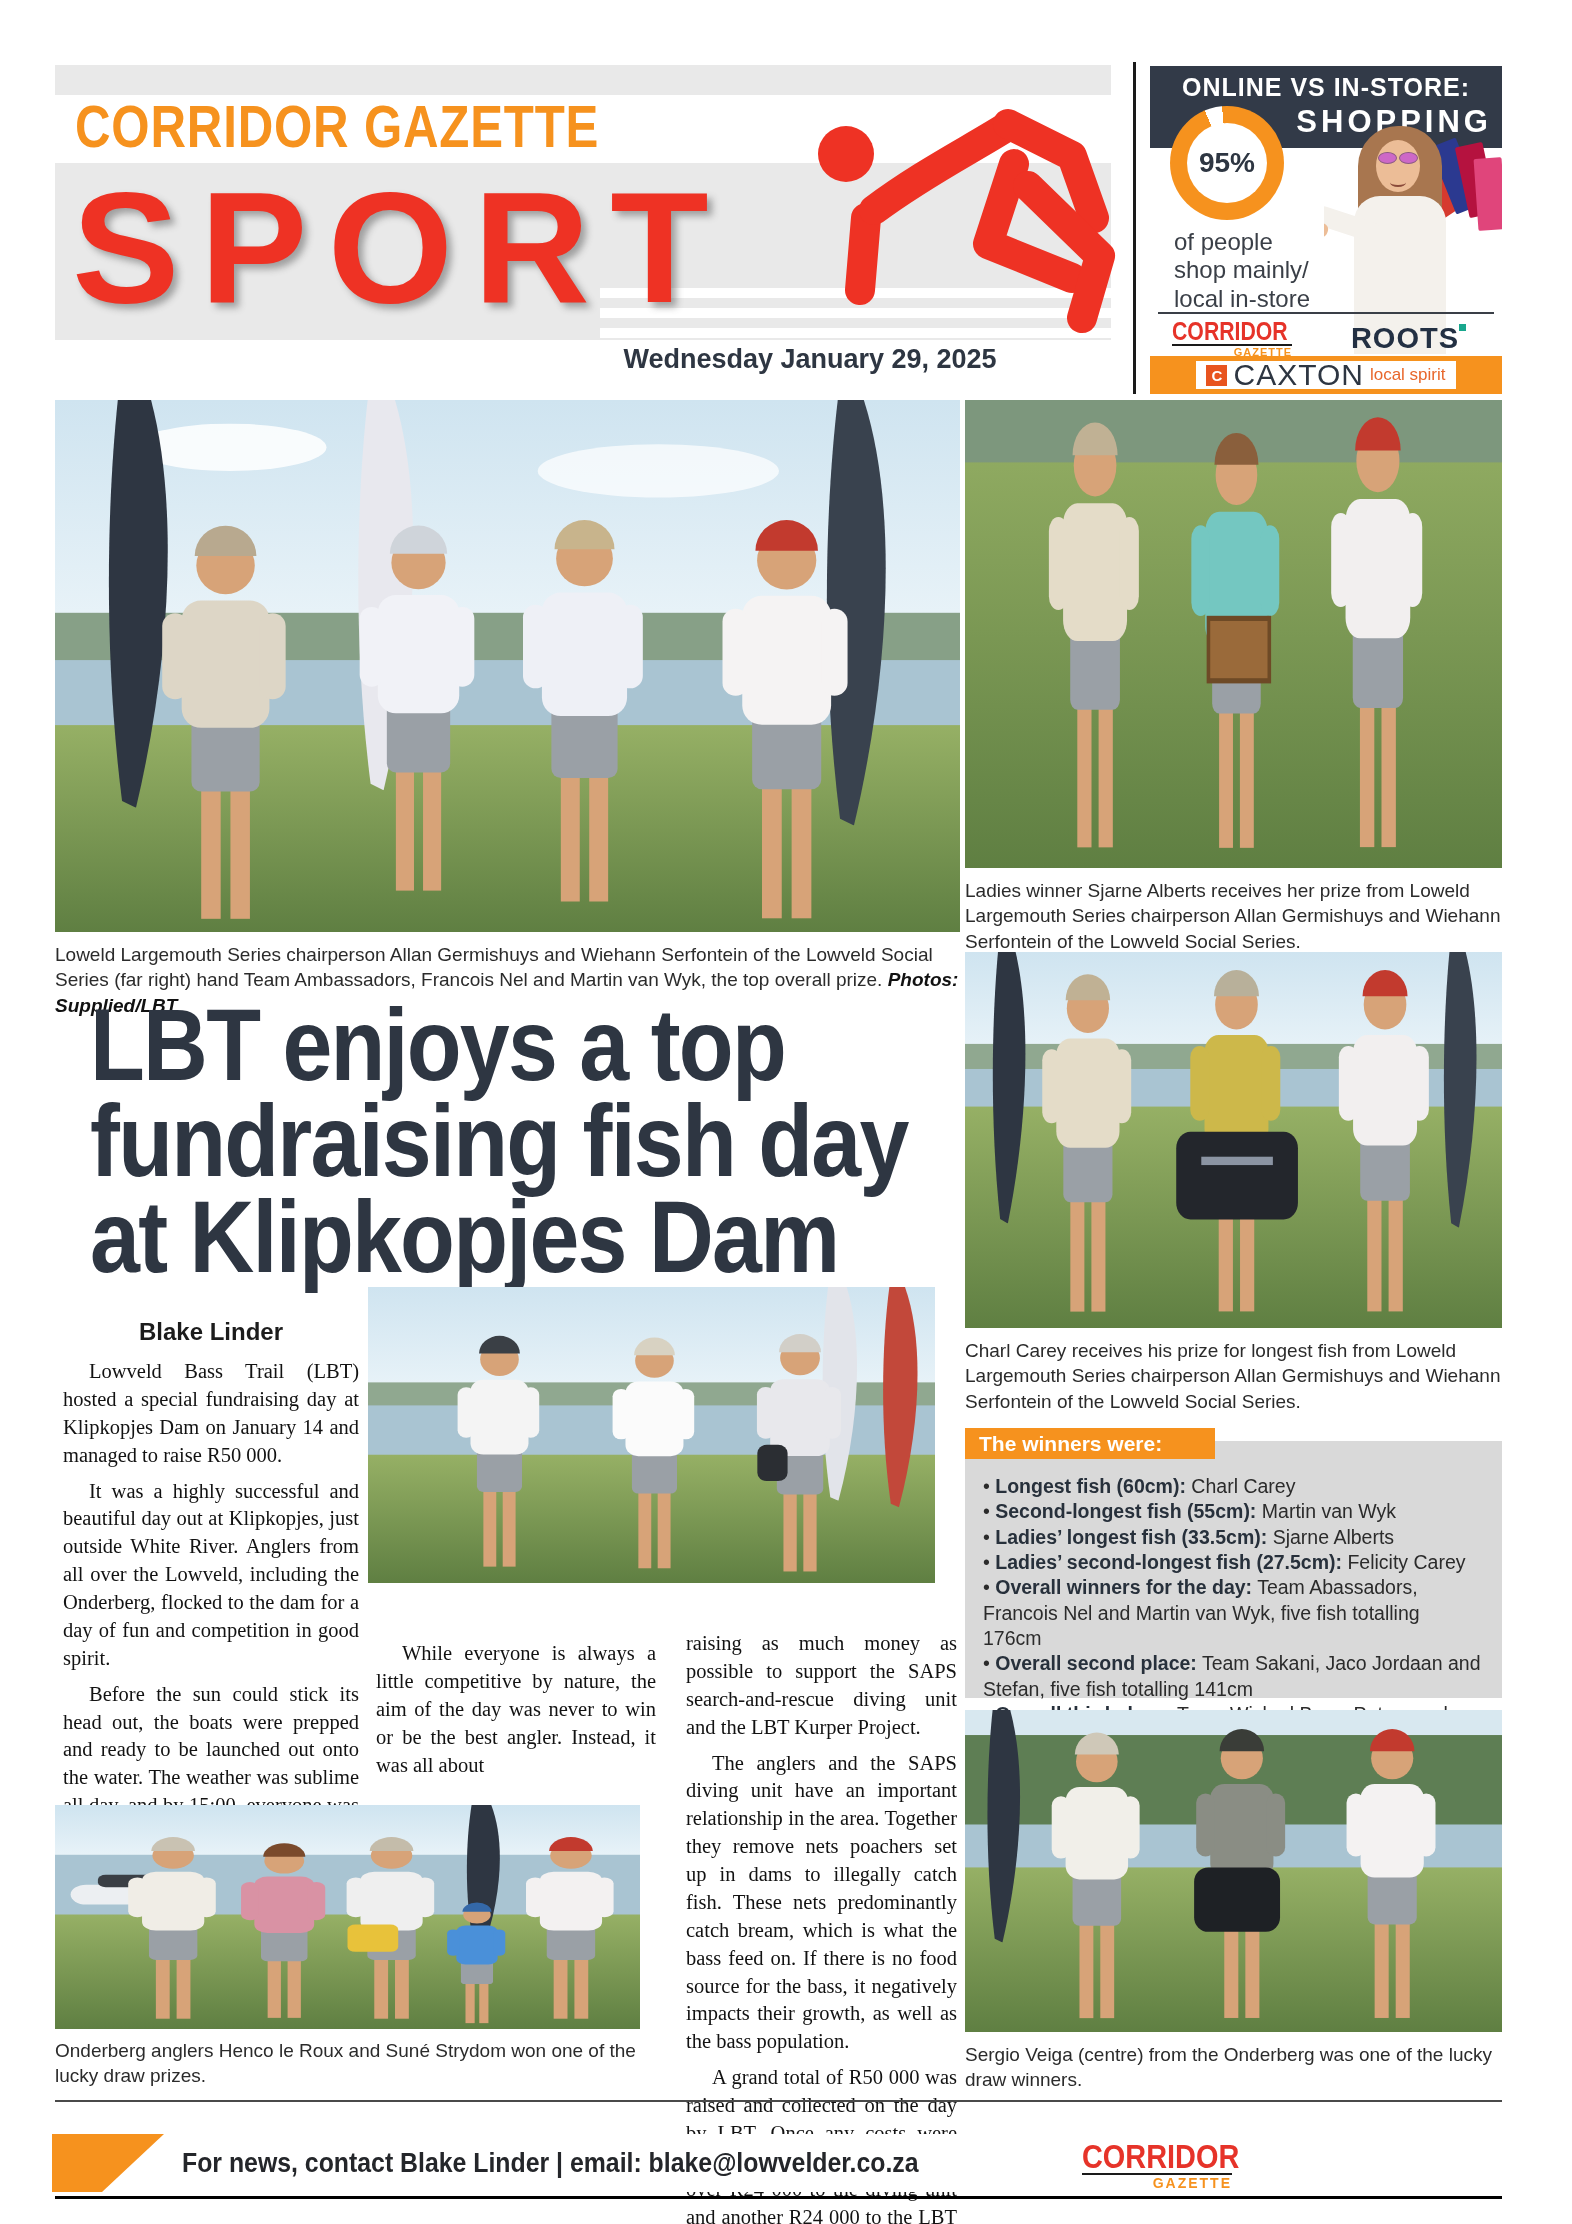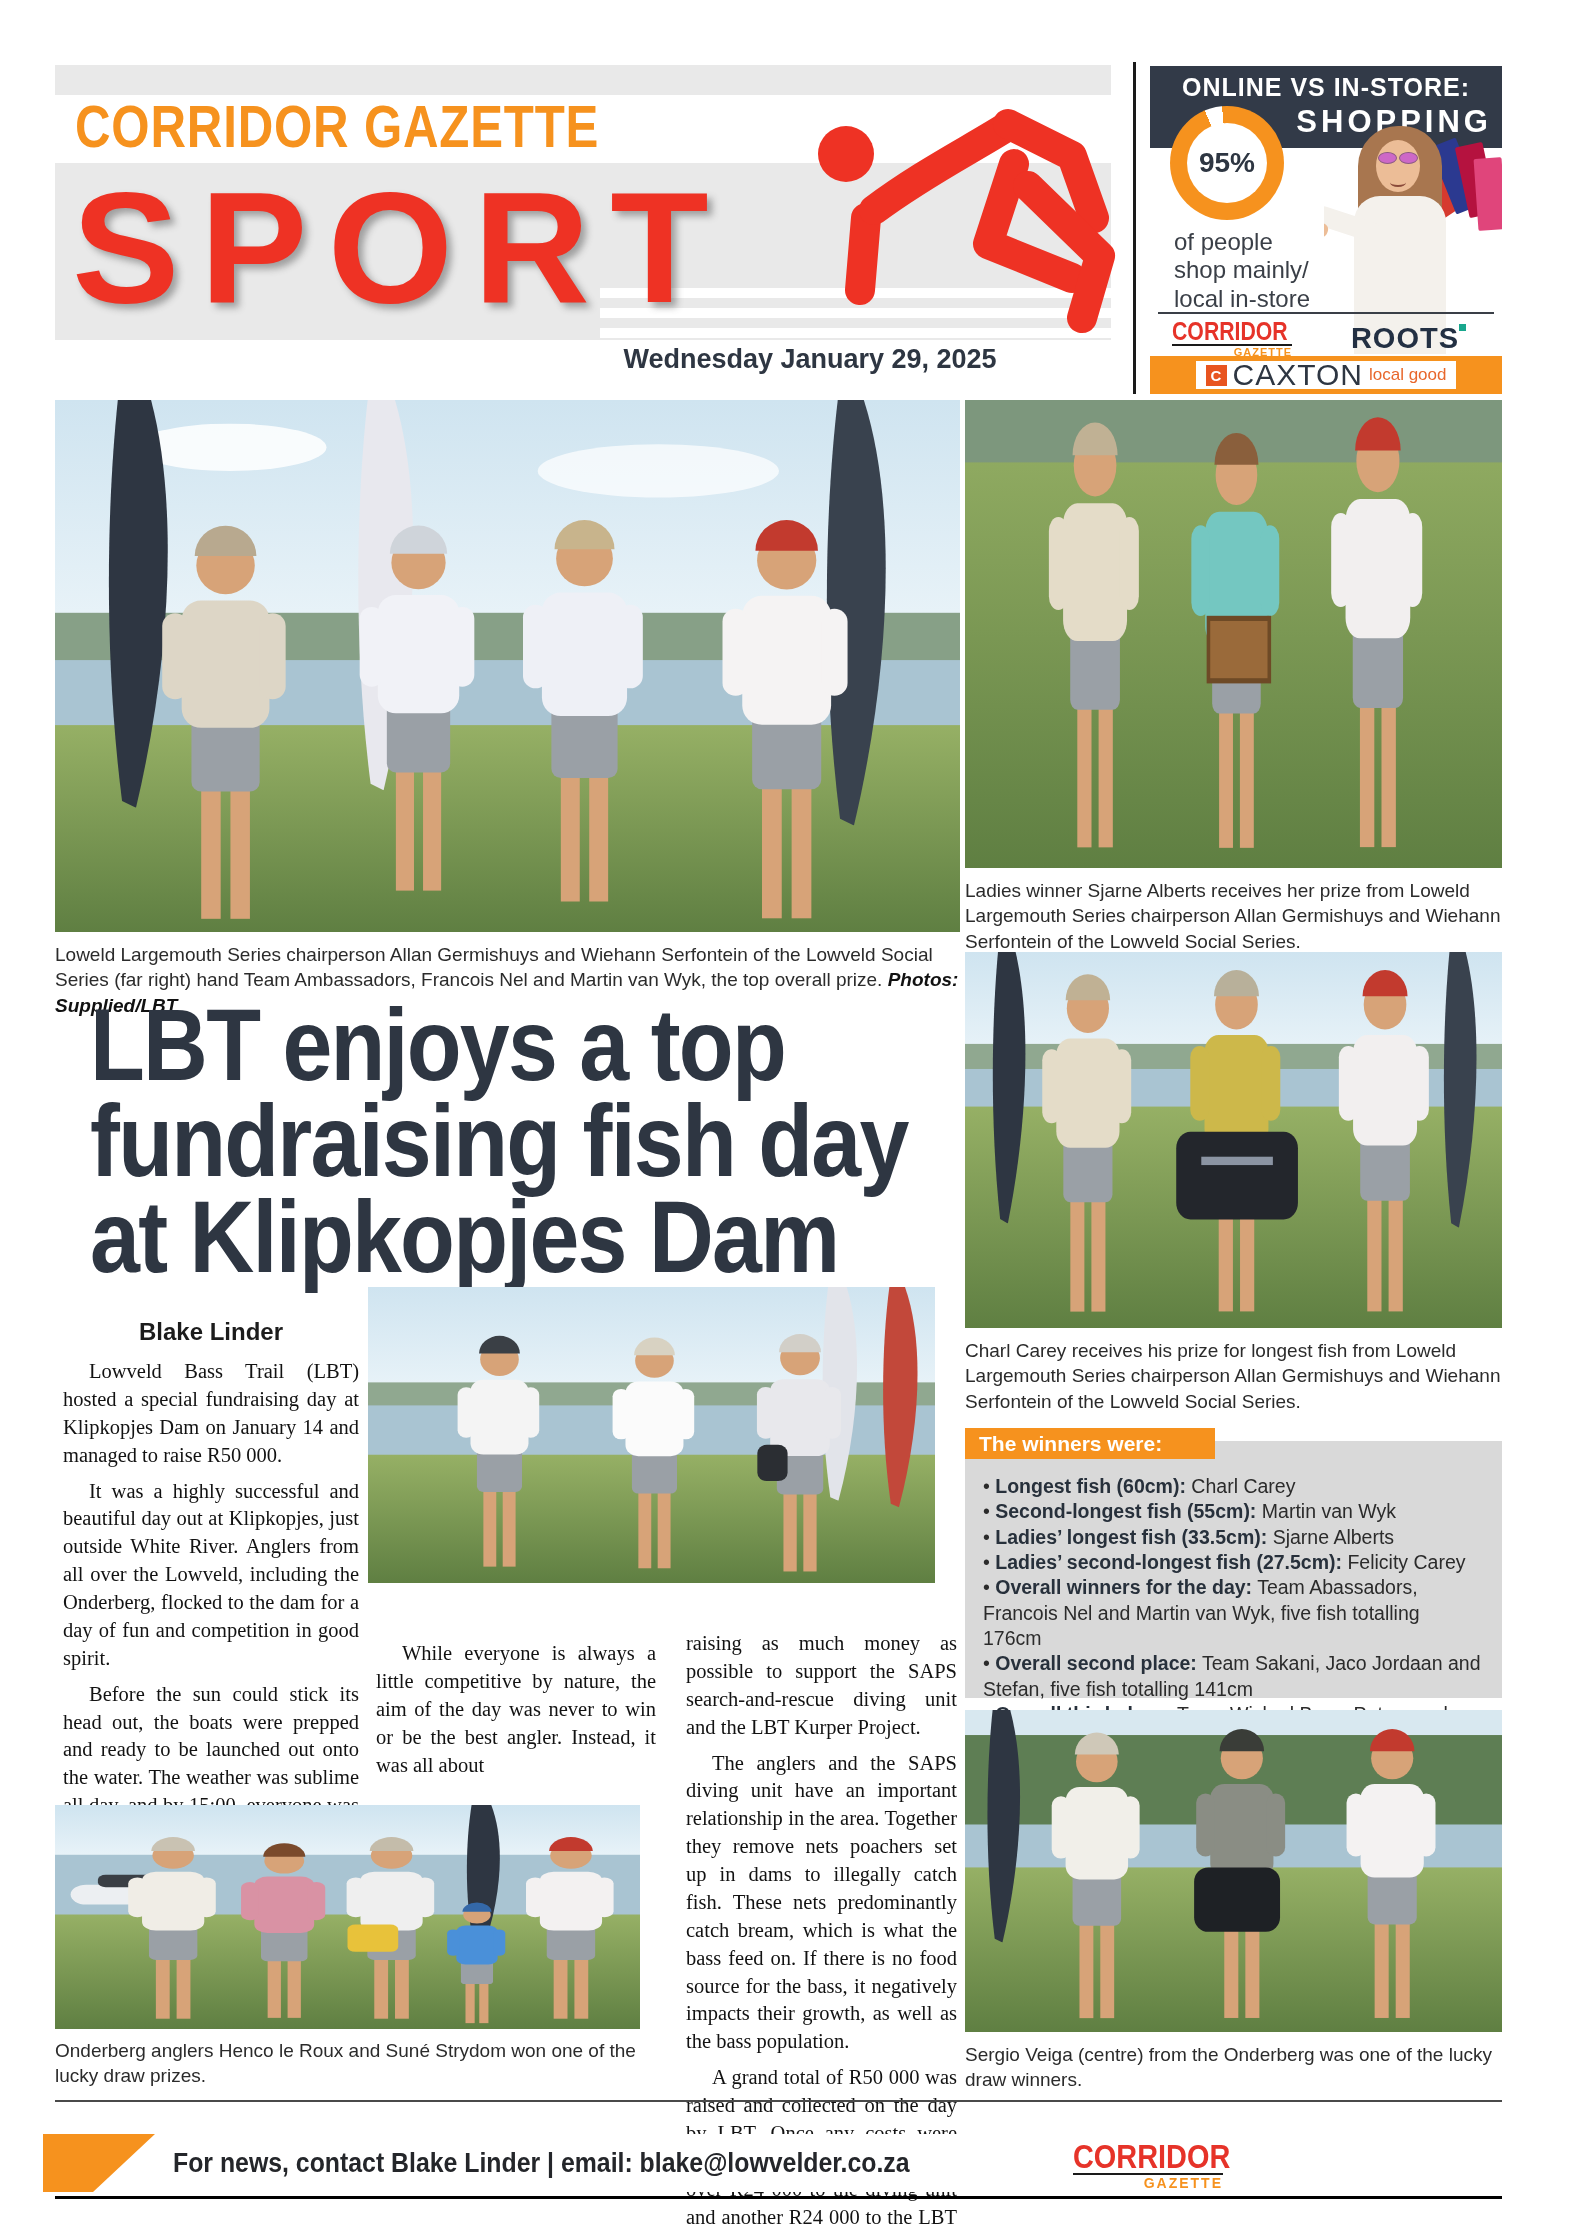--- a/index.html
+++ b/index.html
@@ -65,21 +65,21 @@
   
   .winners{position:absolute;left:965px;top:1428px;width:537px;height:270px;}
   .win-body{position:absolute;left:0;top:13px;width:537px;height:257px;background:#D9D9D9;}
   .win-tab{position:absolute;left:0;top:0;width:250px;height:31px;background:#F6921E;color:#fff;font-size:21px;font-weight:bold;line-height:31px;padding-left:14px;box-sizing:border-box;z-index:2;}
   .win-list{position:absolute;left:18px;top:46px;width:500px;margin:0;padding:0;list-style:none;font-size:19.5px;line-height:1.3;color:#2b2b2b;}
   .win-list li::before{content:"• ";}
   .wl{font-weight:bold;color:#27303b;}
 
   
   .rule{position:absolute;background:#4a4a4a;height:2px;}
-  .footer{position:absolute;left:43px;top:2134px;width:1252px;height:58px;background:#F6921E;}
+  .footer{position:absolute;left:52px;top:2134px;width:1252px;height:58px;background:#F6921E;}
   .footer-white{position:absolute;left:50px;top:0;width:1352px;height:58px;background:#fff;clip-path:polygon(62px 0,100% 0,calc(100% - 34px) 100%,0 100%);}
   .footer-text{position:absolute;left:130px;top:14px;font-size:27px;font-weight:bold;color:#24262a;transform:scaleX(.92);transform-origin:0 50%;white-space:nowrap;}
   .footer-logo{position:absolute;right:72px;top:6px;width:150px;}
   .footer-logo .c1{font-size:34px;font-weight:bold;color:#E63329;line-height:.95;transform:scaleX(.85);transform-origin:0 50%;white-space:nowrap;}
   .footer-logo .c-rule{height:2px;background:#1a1a1a;margin:1px 0 0;}
   .footer-logo .c2{font-size:14px;font-weight:bold;color:#F6921E;text-align:right;letter-spacing:2px;}
   .bottomline{position:absolute;left:55px;top:2196px;width:1447px;height:3px;background:#000;}
 </style>
 </head>
 <body>
@@ -174,21 +174,21 @@
         <div class="c1">CORRIDOR</div>
         <div class="c-rule"></div>
         <div class="c2">GAZETTE</div>
       </div>
       <div class="roots"><span>ROOTS</span><span class="mk"></span></div>
     </div>
     <div class="caxton-bar">
       <div class="caxton-box">
         <div class="caxton-c">C</div>
         <div class="caxton-t">CAXTON</div>
-        <div class="caxton-s">local good</div>
+        <div class="caxton-s">local spirit</div>
       </div>
     </div>
   </div>
 
   <div class="photo" style="left:55px;top:400px;width:905px;height:532px;">
     <svg viewBox="0 0 300 180" preserveAspectRatio="none">
       <rect width="300" height="92" fill="url(#sky)"></rect>
       <ellipse cx="58" cy="16" rx="32" ry="8" fill="#ffffff" opacity=".85"></ellipse>
       <ellipse cx="200" cy="24" rx="40" ry="9" fill="#ffffff" opacity=".7"></ellipse>
       <rect y="72" width="300" height="18" fill="#87a087"></rect>

